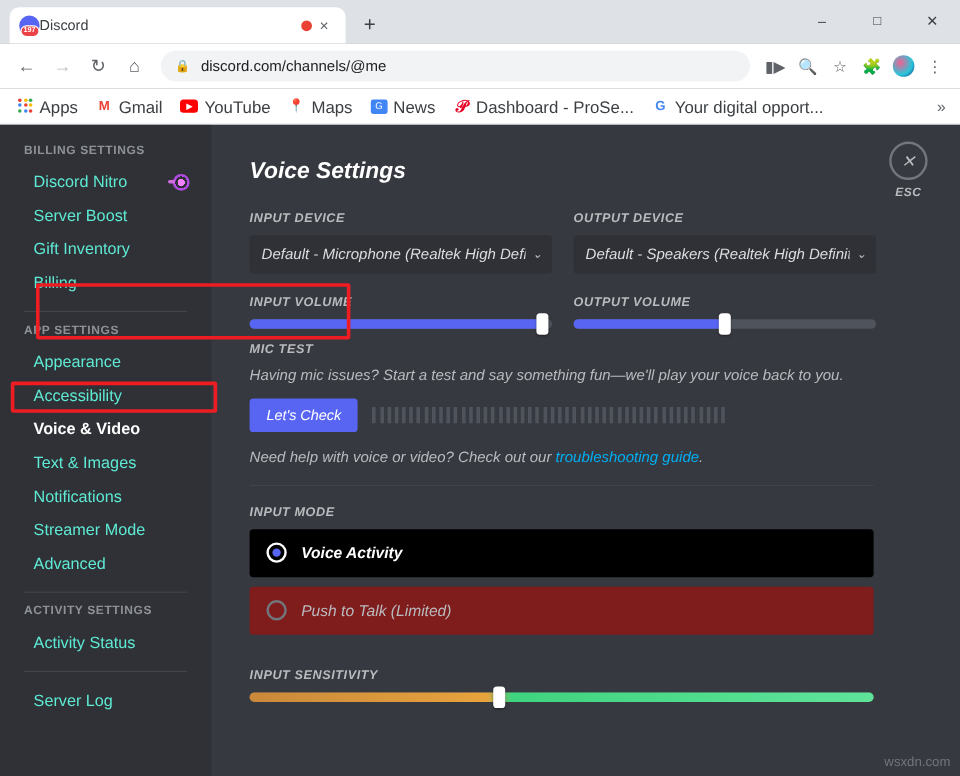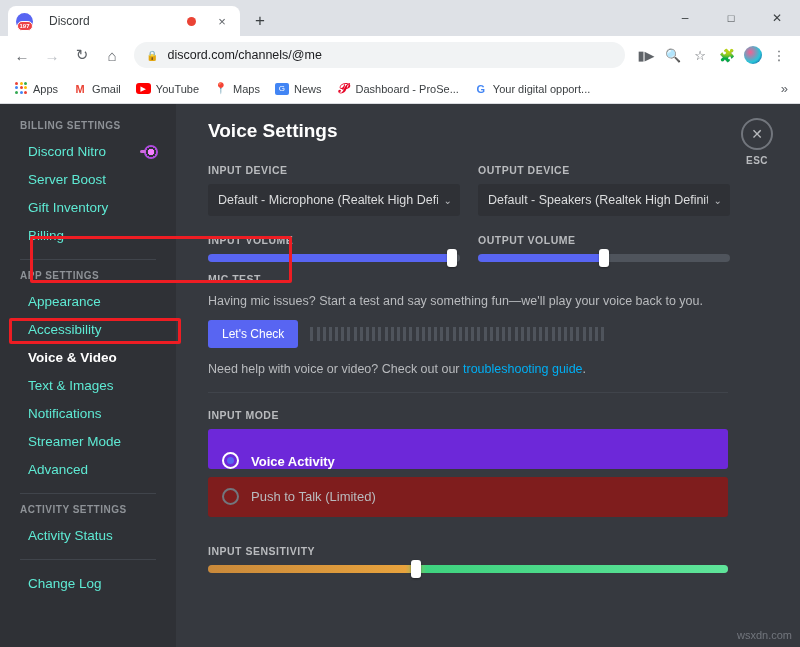--- a/index.html
+++ b/index.html
@@ -10,23 +10,23 @@
   }
 
   
   .browser { width: 800px; height: 647px; display: flex; flex-direction: column; }
 
   .tabstrip {
     height: 36px; background: #dee1e6; display: flex; align-items: flex-end;
     padding-left: 8px; position: relative; flex: none;
   }
   .tab {
-    height: 30px; width: 232px; background: #fff;
+    height: 30px; width: 280px; background: #fff;
     border-radius: 8px 8px 0 0; display: flex; align-items: center;
-    padding: 0 8px; gap: 16px; position: relative;
+    padding: 0 8px; gap: 0; position: relative;
   }
   .favicon {
     width: 17px; height: 17px; border-radius: 50%;
     background: #5865f2; position: relative; flex: none;
     display: flex; align-items: flex-end; justify-content: center;
   }
   .favicon .badge {
     position: absolute; bottom: -1px; left: 50%; transform: translateX(-50%);
     background: #ed4245; color: #fff; font-size: 6px; line-height: 8px;
     border-radius: 6px; padding: 0 2px; font-weight: bold;
@@ -78,21 +78,21 @@
     width: 18px; height: 18px; border-radius: 50%;
     background: radial-gradient(circle at 35% 35%, #f06292, #26c6da 60%, #1a237e);
     margin: 0 3px;
   }
 
   .bookmarks {
     height: 30px; background: #fff; display: flex; align-items: center;
     padding: 0 8px; gap: 3px; border-bottom: 1px solid #dadce0; flex: none;
   }
   .bm { display: flex; align-items: center; gap: 5px; padding: 3px 6px; border-radius: 4px; }
-  .bm-label { font-size: 11px; color: #3c4043; white-space: nowrap; }
+  .bm-label { font-size: 14px; color: #3c4043; white-space: nowrap; }
   .bm-ico { width: 14px; height: 14px; display: flex; align-items: center; justify-content: center; font-size: 11px; flex: none; }
   .grid-ico { display: grid; grid-template-columns: repeat(3,3px); grid-template-rows: repeat(3,3px); gap: 1.5px; }
   .grid-ico i { display: block; width: 3px; height: 3px; border-radius: 50%; }
   .yt { background: #ff0000; color: #fff; border-radius: 3px; width: 15px; height: 11px; font-size: 7px; }
   .news-ico { background: #4285f4; color: #fff; border-radius: 2px; font-size: 8px; width: 14px; height: 12px; }
   .overflow { margin-left: auto; color: #5f6368; font-size: 13px; padding-right: 4px; }
 
   
   .app { flex: 1; display: flex; background: #36393f; overflow: hidden; position: relative; }
 
@@ -114,21 +114,21 @@
     width: 14px; height: 14px; border-radius: 50%;
     background: radial-gradient(circle at 50% 50%, #f47fff 0 3px, #2f3136 3px 5px, #b14ae0 5px);
     position: relative;
   }
   .nitro-ico::after {
     content: ""; position: absolute; left: -4px; top: 5px;
     width: 6px; height: 3px; background: #d06be0; border-radius: 2px;
   }
   .divider { height: 1px; background: #40444b; margin: 10px 20px; }
 
-  .content { flex: 1; padding: 16px 0 0 32px; position: relative; overflow: hidden; }
+  .content { flex: 1; padding: 28px 0 0 32px; position: relative; overflow: hidden; font-style: italic; }
   h1.title { font-size: 19px; color: #fff; font-weight: bold; margin-bottom: 22px; }
   .label {
     font-size: 10.5px; font-weight: bold; letter-spacing: .5px;
     color: #b9bbbe; text-transform: uppercase; margin-bottom: 8px;
   }
   .row2 { display: flex; gap: 18px; }
   .col { width: 252px; }
   .select {
     height: 32px; background: #2f3136; border-radius: 3px;
     display: flex; align-items: center; padding: 0 8px 0 10px;
@@ -159,21 +159,21 @@
   .ticks i { display: block; width: 3px; height: 14px; background: #4f545c; flex: none; }
   .help { font-size: 12.5px; color: #b9bbbe; }
   .help a { color: #00aff4; text-decoration: none; }
   .hr { height: 1px; background: #40444b; margin: 16px 0; width: 520px; }
 
   .opt {
     width: 520px; height: 40px; border-radius: 3px; display: flex;
     align-items: center; padding: 0 14px; gap: 12px; margin-bottom: 8px;
     background: #7f1d1d;
   }
-  .opt.sel { background: #6d28d9; align-items: flex-end; }
+  .opt.sel { background: #000000; }
   .radio { width: 17px; height: 17px; border-radius: 50%; border: 2px solid #72767d; flex: none; position: relative; }
   .opt.sel .radio { border-color: #fff; }
   .opt.sel .radio::after {
     content: ""; position: absolute; inset: 3px; border-radius: 50%; background: #5865f2;
   }
   .opt-label { font-size: 13px; color: #b9bbbe; }
   .opt.sel .opt-label { color: #fff; font-weight: bold; }
 
   .esc { position: absolute; right: 22px; top: 14px; text-align: center; width: 42px; }
   .esc-circle {
@@ -316,21 +316,21 @@
       <div class="divider"></div>
 
       <div class="cat">ACTIVITY SETTINGS</div>
       <div class="nav">
         <span>Activity Status</span>
       </div>
 
       <div class="divider"></div>
 
       <div class="nav">
-        <span>Change Log</span>
+        <span>Server Log</span>
       </div>
 
     </div>
 
     <div class="content">
       <h1 class="title">Voice Settings</h1>
 
       <div class="row2">
         <div class="col">
           <div class="label">INPUT DEVICE</div>

